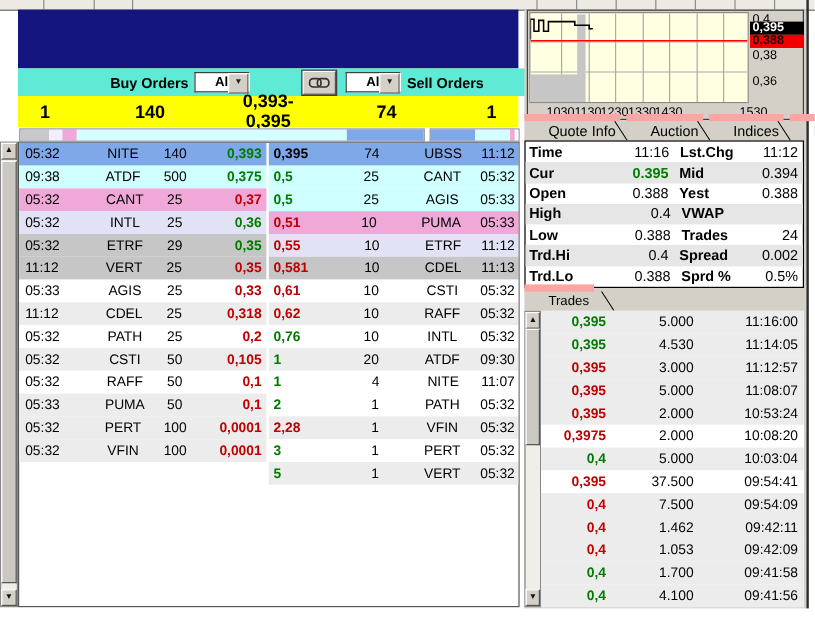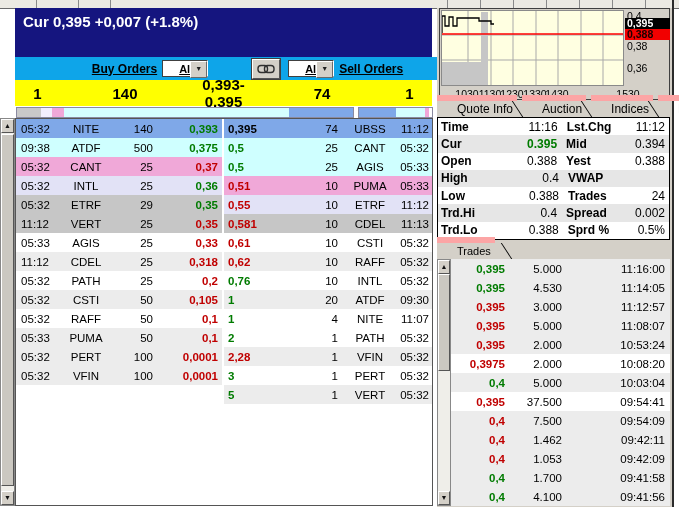--- a/index.html
+++ b/index.html
@@ -7,37 +7,37 @@
        font-family:"Liberation Sans",sans-serif;-webkit-font-smoothing:none;}
   .abs{position:absolute;}
   
   #top-strip{left:0;top:0;width:679px;height:8px;background:#ECEAE3;border-bottom:1px solid #6a6a6a;}
   #top-strip i{position:absolute;top:0;width:1px;height:8px;background:#8a8a8a;}
   
   #lp-header{left:15px;top:8px;width:417px;height:49px;background:#15157F;color:#fff;
              font-size:15px;font-weight:bold;}
   #lp-header .line{position:absolute;top:5px;left:8px;right:6px;display:flex;justify-content:space-between;white-space:pre;}
   
-  #lp-filter{left:15px;top:57px;width:465px;height:23px;background:#0ea5e9;display:flex;align-items:center;justify-content:center;font-size:12px;font-weight:bold;color:#000;text-decoration:underline;}
+  #lp-filter{left:15px;top:57px;width:465px;height:23px;background:#5eead4;display:flex;align-items:center;justify-content:center;font-size:12px;font-weight:bold;color:#000;}
   .dd{width:46px;height:17px;background:#fff;border:1px solid #404040;border-right-color:#fff;display:flex;align-items:center;position:relative;font-size:11px;font-weight:bold;padding-left:16px;box-sizing:border-box;}
   .dd .btn{position:absolute;right:0;top:0;width:15px;height:15px;background:#D4D0C8;border:1px solid;border-color:#fff #6a6a6a #6a6a6a #fff;font-size:7px;line-height:14px;text-align:center;color:#222;}
   .linkbtn{width:26px;height:18px;background:#D4D0C8;border:1px solid;border-color:#fff #555 #555 #fff;outline:1px solid #404040;display:flex;align-items:center;justify-content:center;}
   
   #lp-summary{left:15px;top:80px;width:417px;height:26px;background:#FFFF00;display:flex;align-items:center;font-size:15px;font-weight:bold;color:#000;}
   #lp-summary .c1{width:45px;text-align:center;} #lp-summary .c2{width:130px;text-align:center;}
   #lp-summary .c3{flex:1;text-align:center;} #lp-summary .c4{width:130px;text-align:center;}
   #lp-summary .c5{width:45px;text-align:center;}
   
   #lp-depth{left:15px;top:107px;width:417px;height:10px;background:#fff;}
   .dbar{position:absolute;top:0;height:9px;border:1px solid #8a8aa0;display:flex;}
   .dbar span{height:100%;}
   
   #book{left:15px;top:118px;width:416px;height:386px;background:#fff;border:1px solid #555;}
   .bcol{position:absolute;top:0;}
-  .row{height:19px;display:flex;align-items:center;font-size:11.5px;color:#000;}
+  .row{height:19px;display:flex;align-items:center;font-size:11.5px;color:#000;gap:16px;}
   .tone-l1{background:#7FA8E8;} .tone-l2{background:#CFFFFF;} .tone-l3{background:#F0A8D8;}
   .tone-l4{background:#E2E2F6;} .tone-l5{background:#C6C6C6;} .tone-w{background:#FFFFFF;} .tone-g{background:#ECECEC;}
   .up{color:#007B00;} .down{color:#C00000;} .k{color:#000;}
   .b-time{width:36px;padding-left:5px;} .b-sp{width:4px;} .b-broker{width:50px;text-align:center;}
   .b-qty{flex:1;text-align:right;} .b-price{width:65px;text-align:right;padding-right:4px;font-weight:bold;}
   .s-price{width:60px;padding-left:4px;font-weight:bold;} .s-qty{width:50px;text-align:right;}
   .s-gap{width:8px;} .s-broker{width:48px;text-align:center;} .s-time{flex:1;text-align:right;padding-right:3px;}
   
   .sbar{background:#EFEEE9;border:1px solid #888;box-sizing:border-box;}
   .sbtn{position:absolute;left:0;width:100%;height:14px;background:#D4D0C8;border:1px solid;border-color:#fff #555 #555 #fff;box-sizing:border-box;font-size:7px;text-align:center;line-height:12px;color:#111;}
@@ -80,21 +80,20 @@
     <i style="left:480px"></i>
     <i style="left:513px"></i>
   <i style="left:546px"></i>
     <i style="left:579px"></i>
     <i style="left:612px"></i>
     <i style="left:645px"></i>
 </div>
 
 <div class="abs" id="lp-header">
   <div class="line">
-    <span><span>Cur</span> <span>0,395</span> <span>+0,007</span> <span>(+1.8%)</span></span>
   </div>
 </div>
 
 <div class="abs" id="lp-filter">
   <span>Buy Orders</span>
   <span style="width:5px"></span>
   <div class="dd">
     <span>All</span>
     <span class="btn">▼</span>
   </div>

